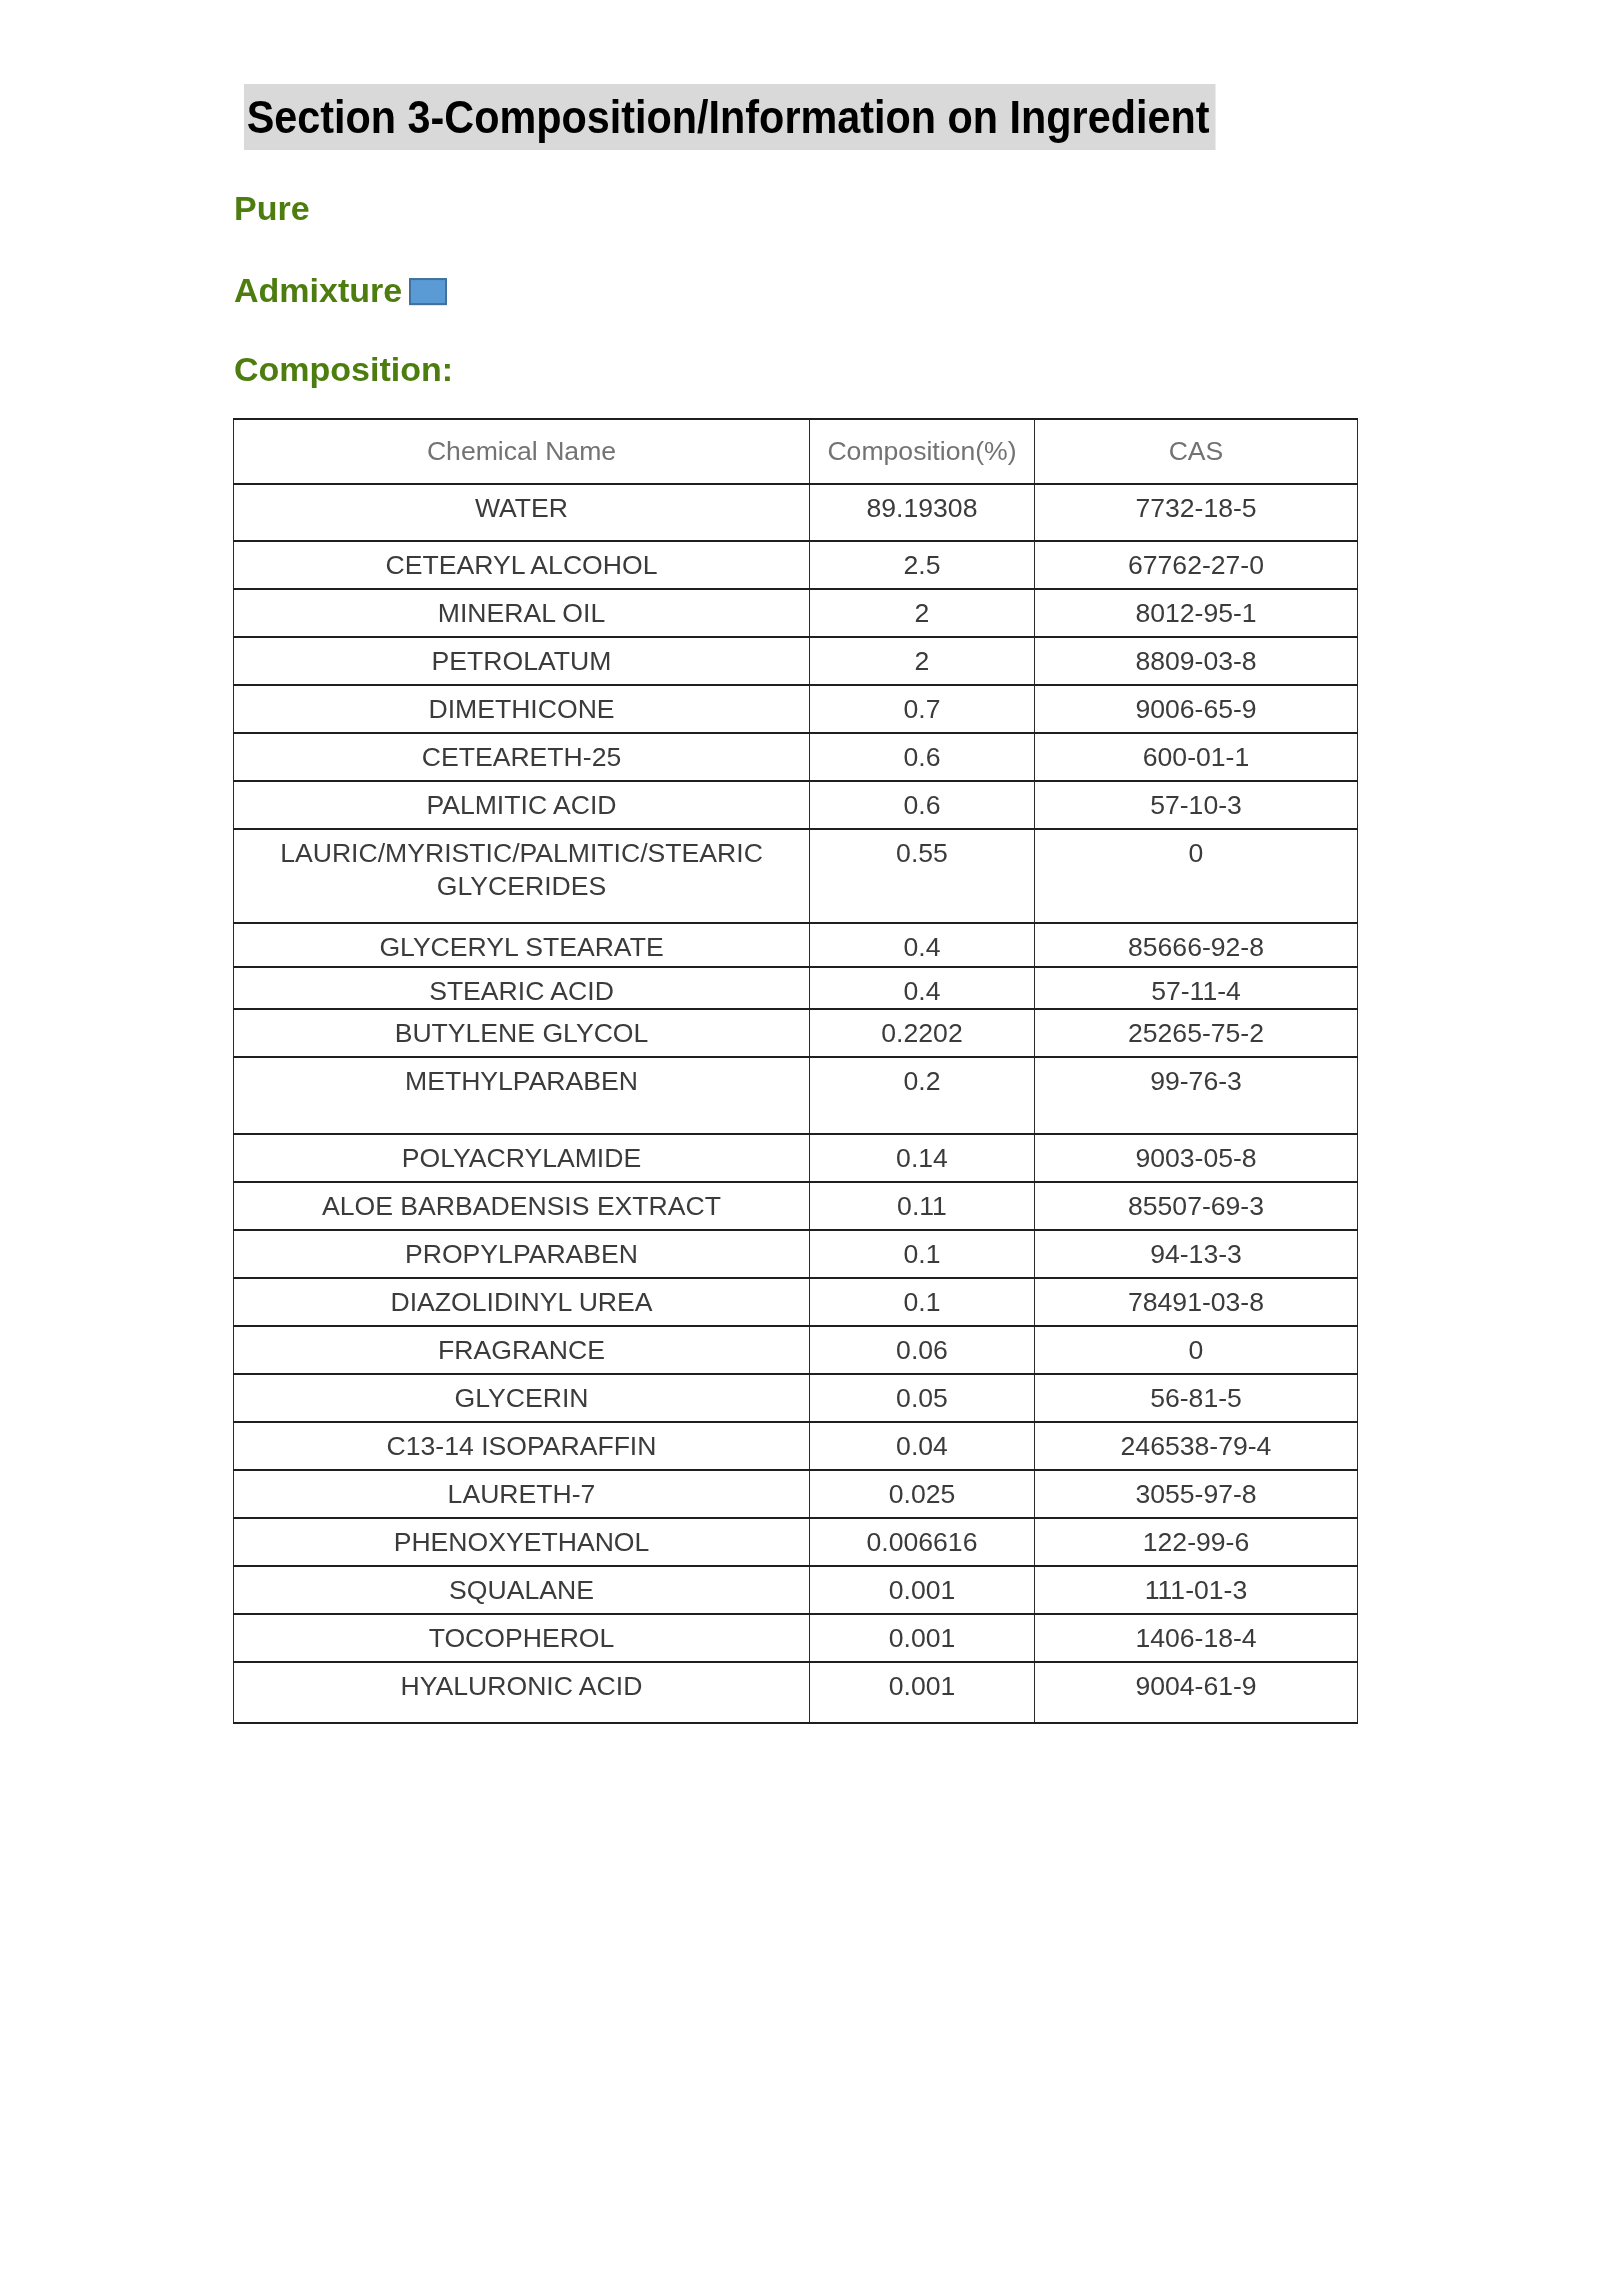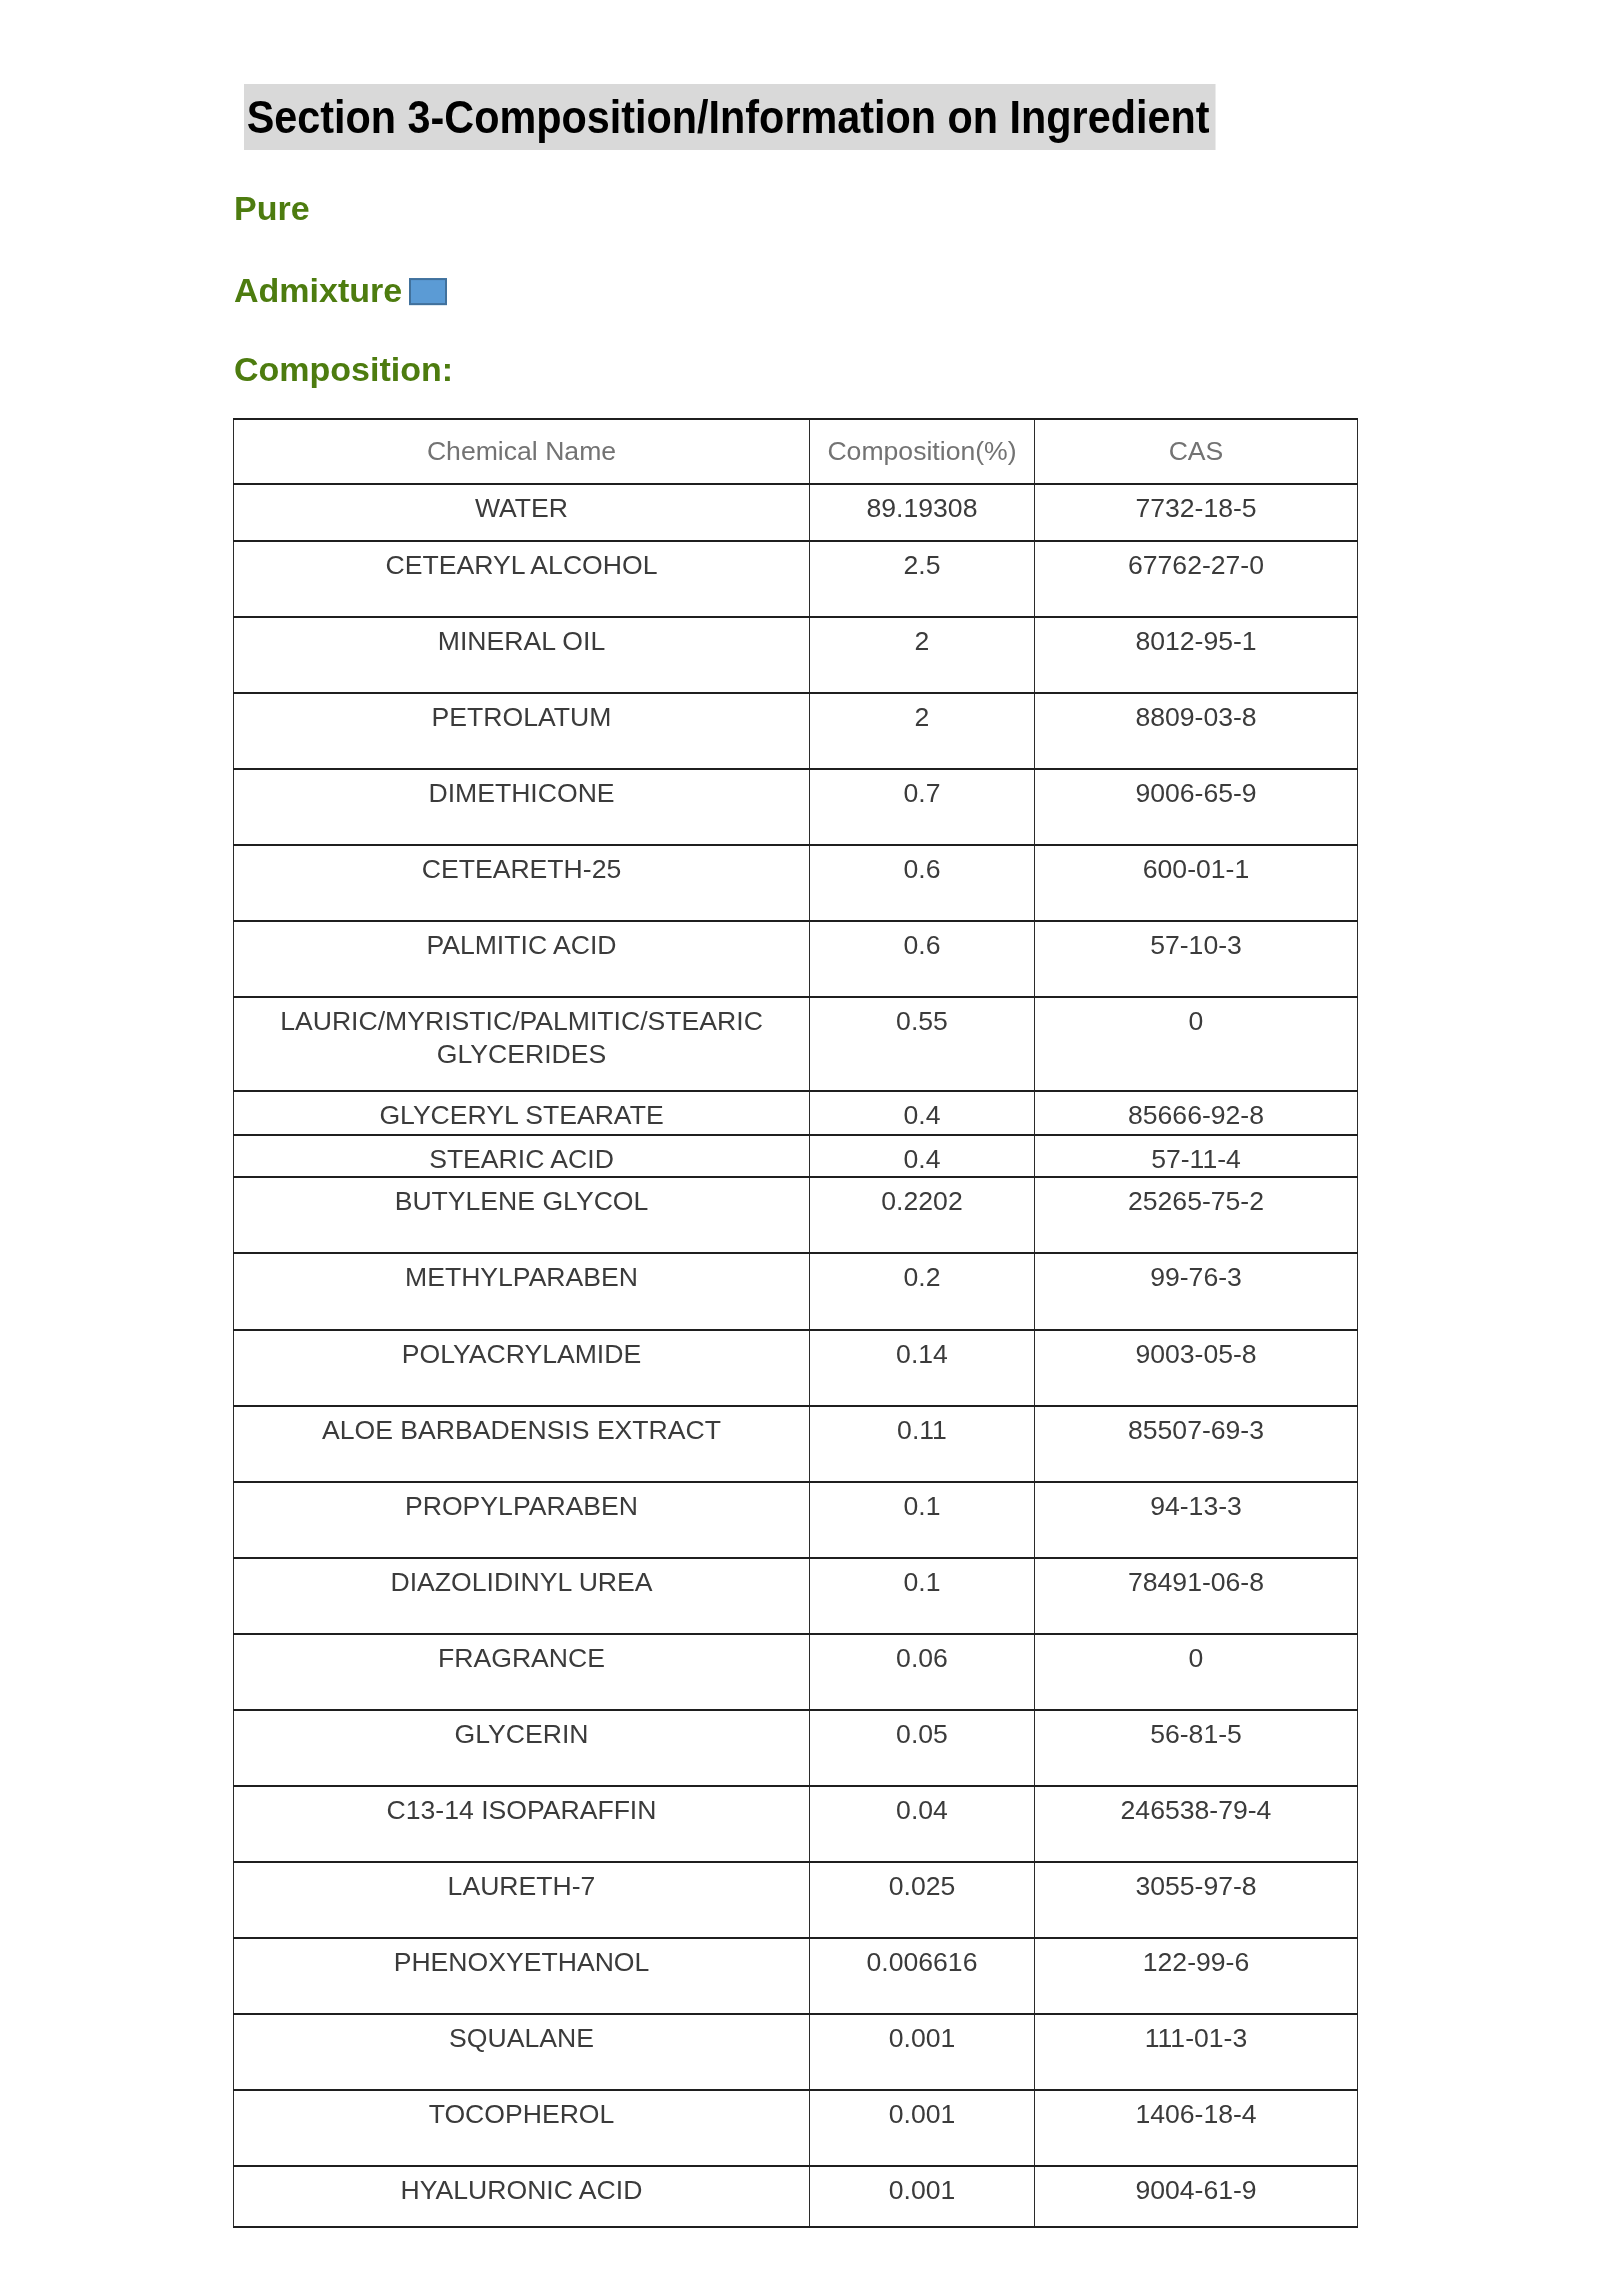--- a/index.html
+++ b/index.html
@@ -73,21 +73,21 @@
     overflow: hidden;
     box-sizing: border-box;
   }
   .comp-table th {
     font-weight: normal;
     color: #737373;
     padding-top: 15.3px;
   }
   .comp-table td { color: #3b3b3b; }
   .comp-table thead tr { height: 65px; }
-  .comp-table tbody tr { height: 76px; }
+  .comp-table tbody tr { height: 48px; }
   .comp-table tbody tr:nth-child(1)  { height: 57px; }
   .comp-table tbody tr:nth-child(8)  { height: 94px; }
   .comp-table tbody tr:nth-child(9)  { height: 44px;  }
   .comp-table tbody tr:nth-child(10) { height: 42px; }
   .comp-table tbody tr:nth-child(12) { height: 77px; }
   .comp-table tbody tr:nth-child(24) { height: 61px; }
 </style>
 </head>
 <body>
 
@@ -190,21 +190,21 @@
           <td>85507-69-3</td>
         </tr>
         <tr>
           <td>PROPYLPARABEN</td>
           <td>0.1</td>
           <td>94-13-3</td>
         </tr>
         <tr>
           <td>DIAZOLIDINYL UREA</td>
           <td>0.1</td>
-          <td>78491-06-8</td>
+          <td>78491-03-8</td>
         </tr>
         <tr>
           <td>FRAGRANCE</td>
           <td>0.06</td>
           <td>0</td>
         </tr>
         <tr>
           <td>GLYCERIN</td>
           <td>0.05</td>
           <td>56-81-5</td>

